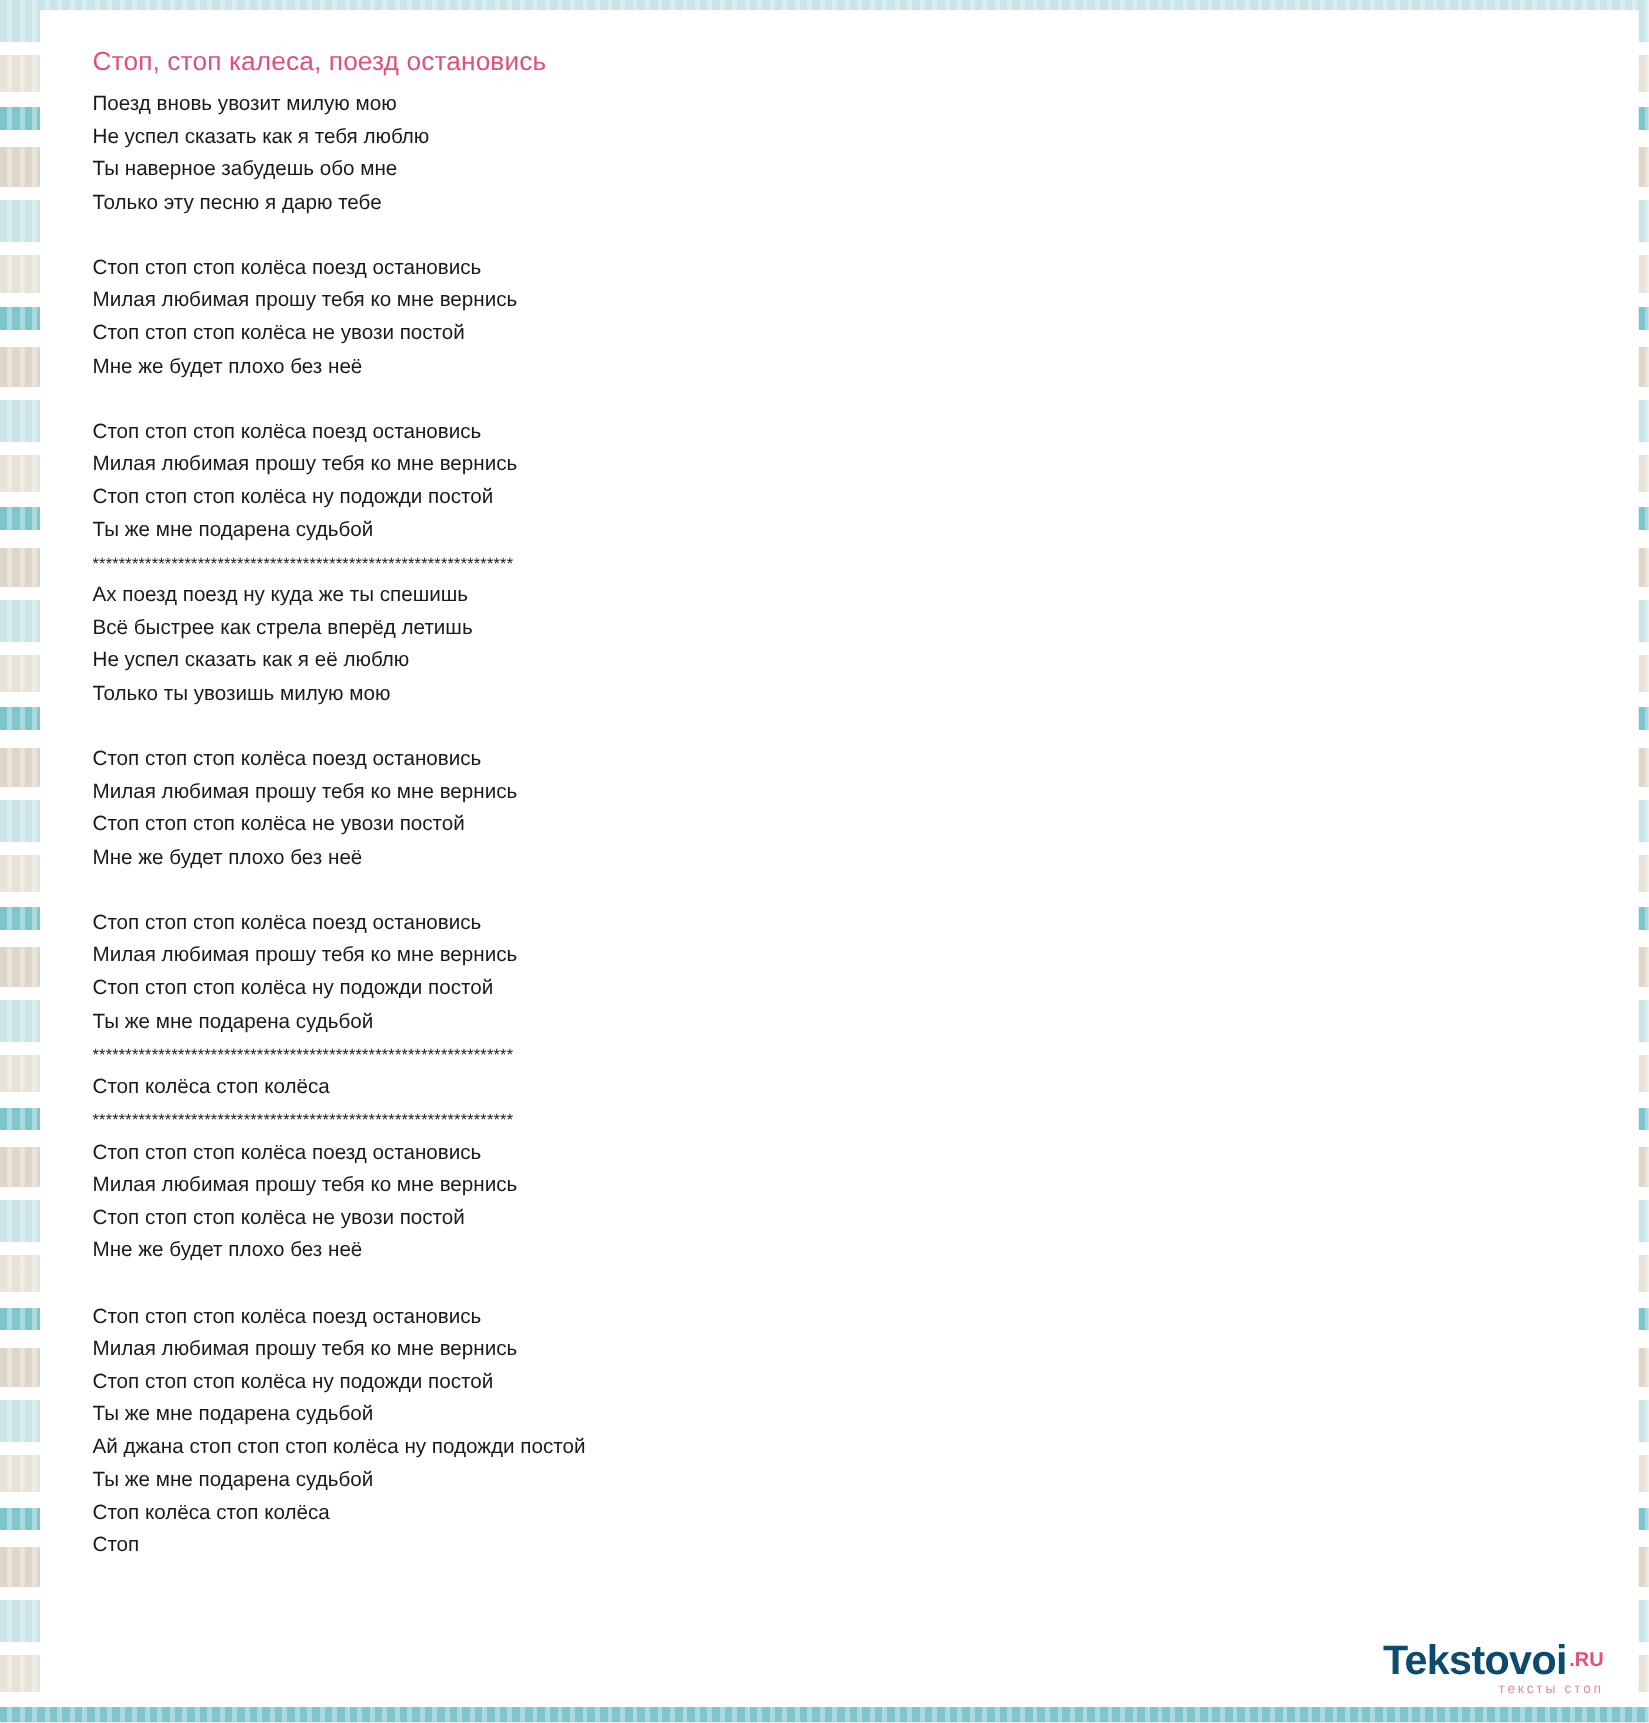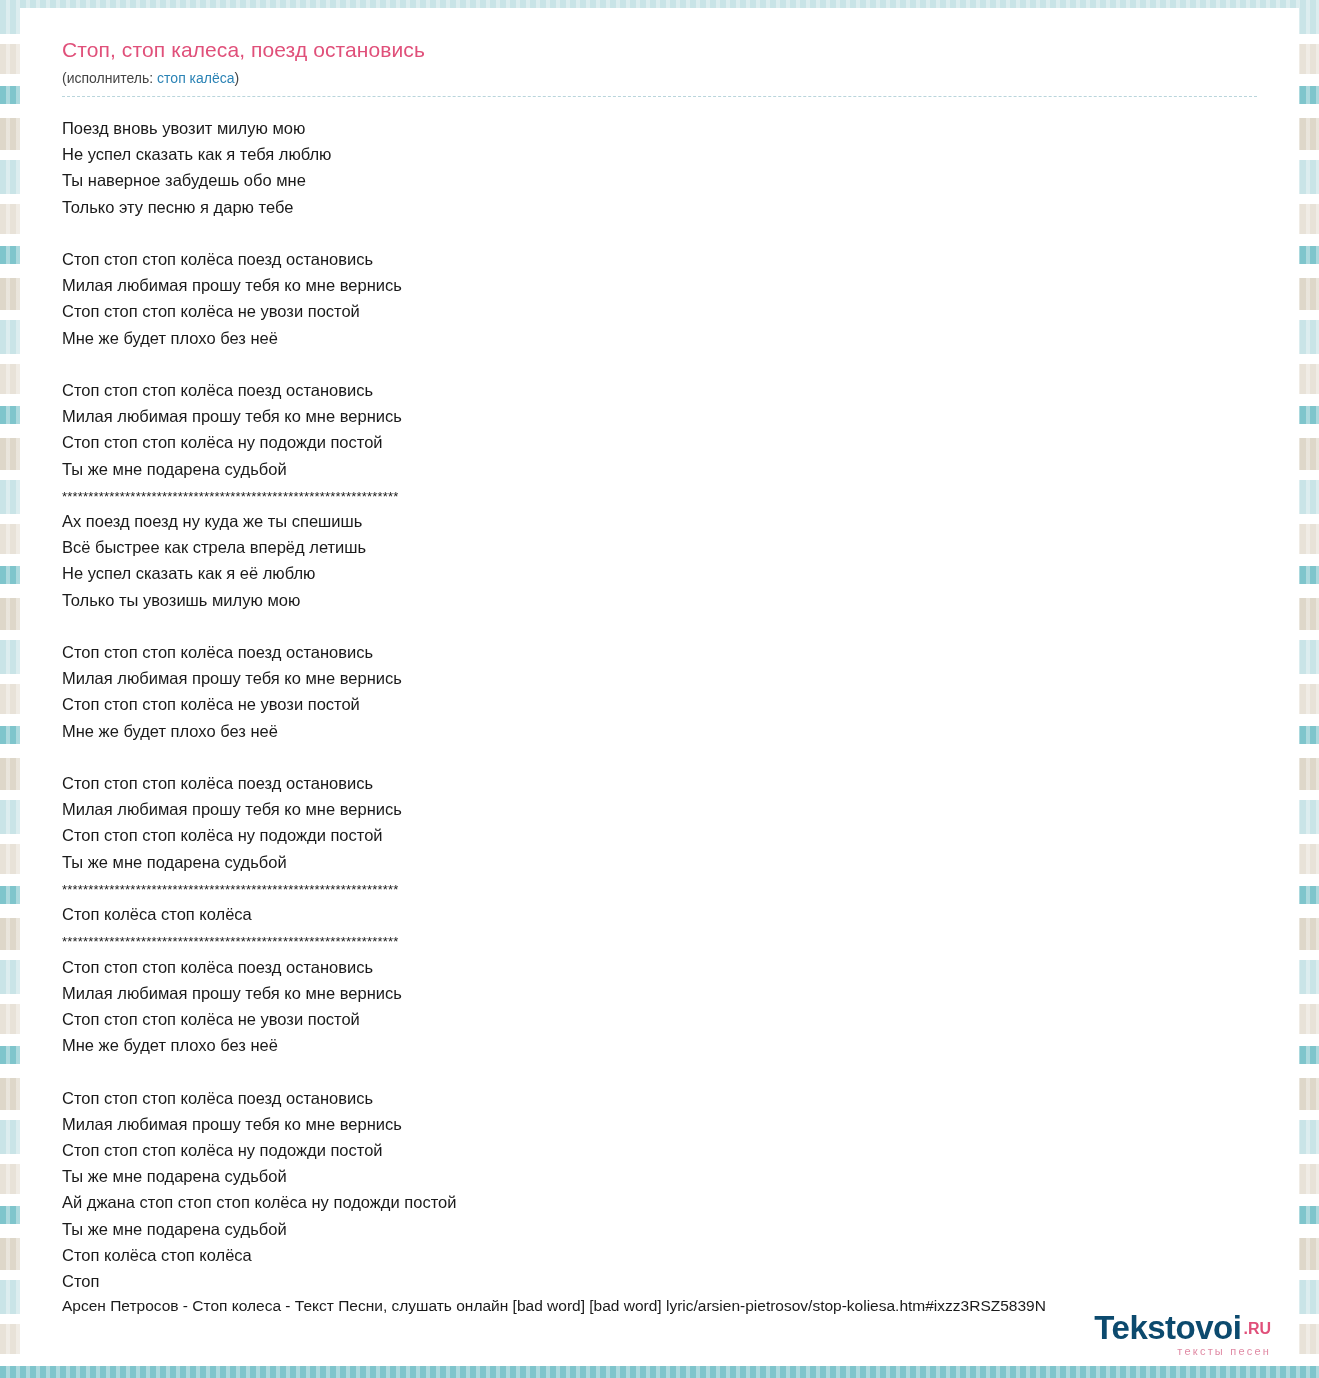--- a/index.html
+++ b/index.html
@@ -41,21 +41,21 @@
         to right,
         rgba(255,255,255,0) 0px, rgba(255,255,255,0) 6px,
         rgba(255,255,255,0.35) 6px, rgba(255,255,255,0.35) 10px
       );
     z-index: 1;
   }
 
   
   .sheet {
     position: absolute;
-    left: 20px;
+    left: 32px;
     top: 8px;
     width: 1279px;
     height: 1355px;
     background: #ffffff;
     z-index: 2;
     box-sizing: border-box;
     padding: 30px 42px 0 42px;
   }
 
   .song-title {
@@ -138,21 +138,20 @@
 </head>
 <body>
 
 <div class="bg"></div>
 <div class="bg-overlay"></div>
 
 <div class="sheet">
 
   <h1 class="song-title">Стоп, стоп калеса, поезд остановись</h1>
 
-  <div class="artist-line"><span>(исполнитель:</span> <a class="artist-link" href="#">стоп калёса</a><span>)</span></div>
 
   <div class="lyrics"><span>Поезд вновь увозит милую мою
 Не успел сказать как я тебя люблю
 Ты наверное забудешь обо мне
 Только эту песню я дарю тебе
 
 Стоп стоп стоп колёса поезд остановись
 Милая любимая прошу тебя ко мне вернись
 Стоп стоп стоп колёса не увози постой
 Мне же будет плохо без неё
@@ -186,20 +185,19 @@
 
 Стоп стоп стоп колёса поезд остановись
 Милая любимая прошу тебя ко мне вернись
 Стоп стоп стоп колёса ну подожди постой
 Ты же мне подарена судьбой
 Ай джана стоп стоп стоп колёса ну подожди постой
 Ты же мне подарена судьбой
 Стоп колёса стоп колёса
 Стоп</span></div>
 
-  <div class="footer-note">Арсен Петросов - Стоп колеса - Текст Песни, слушать онлайн [bad word] [bad word] lyric/arsien-pietrosov/stop-koliesa.htm#ixzz3RSZ5839N</div>
 
   <div class="logo">
     <span class="logo-main">Tekstovoi</span><span class="logo-ru">.RU</span>
-    <div class="logo-sub">тексты песен</div>
+    <div class="logo-sub">тексты стоп</div>
   </div>
 
 </div>
 
 </body></html>

